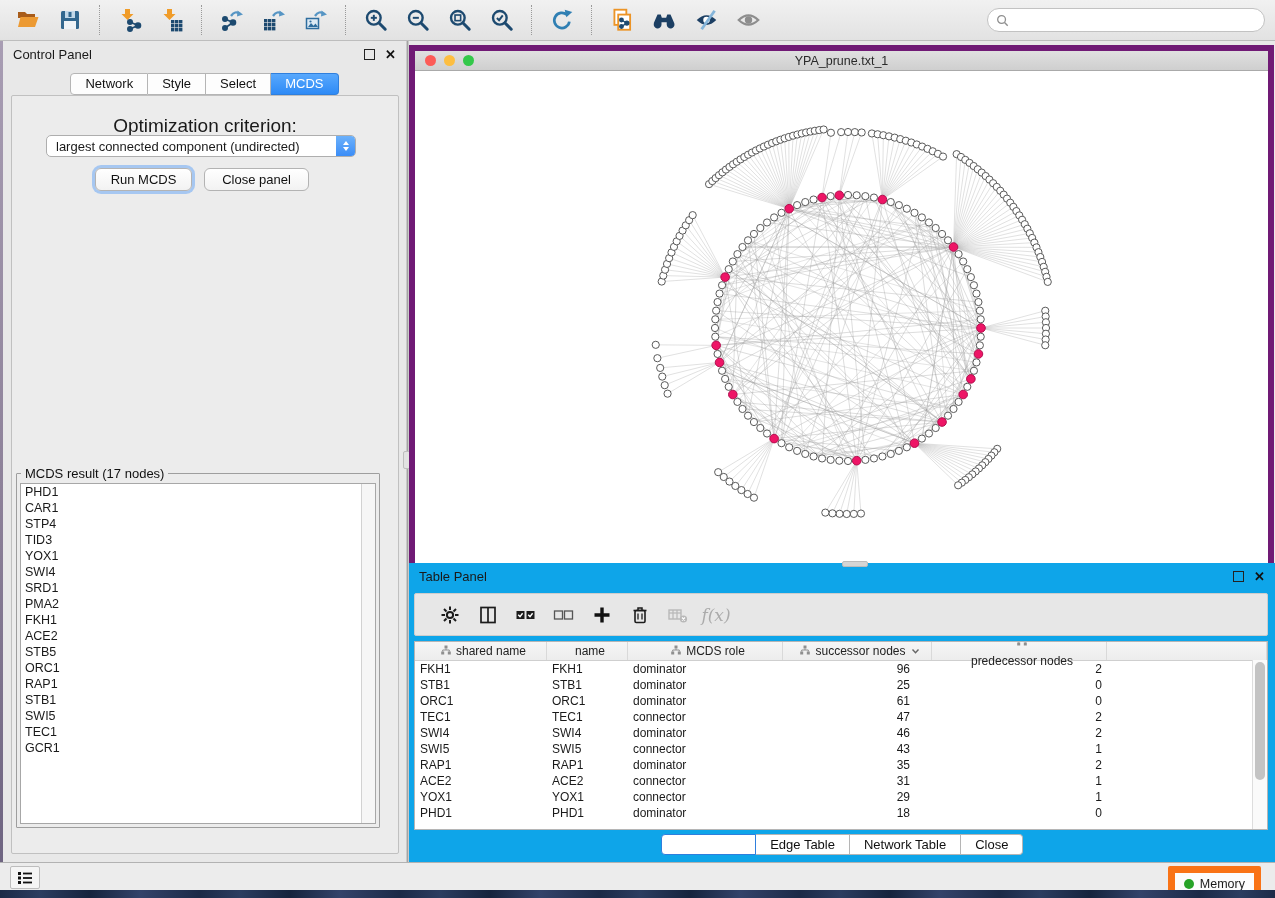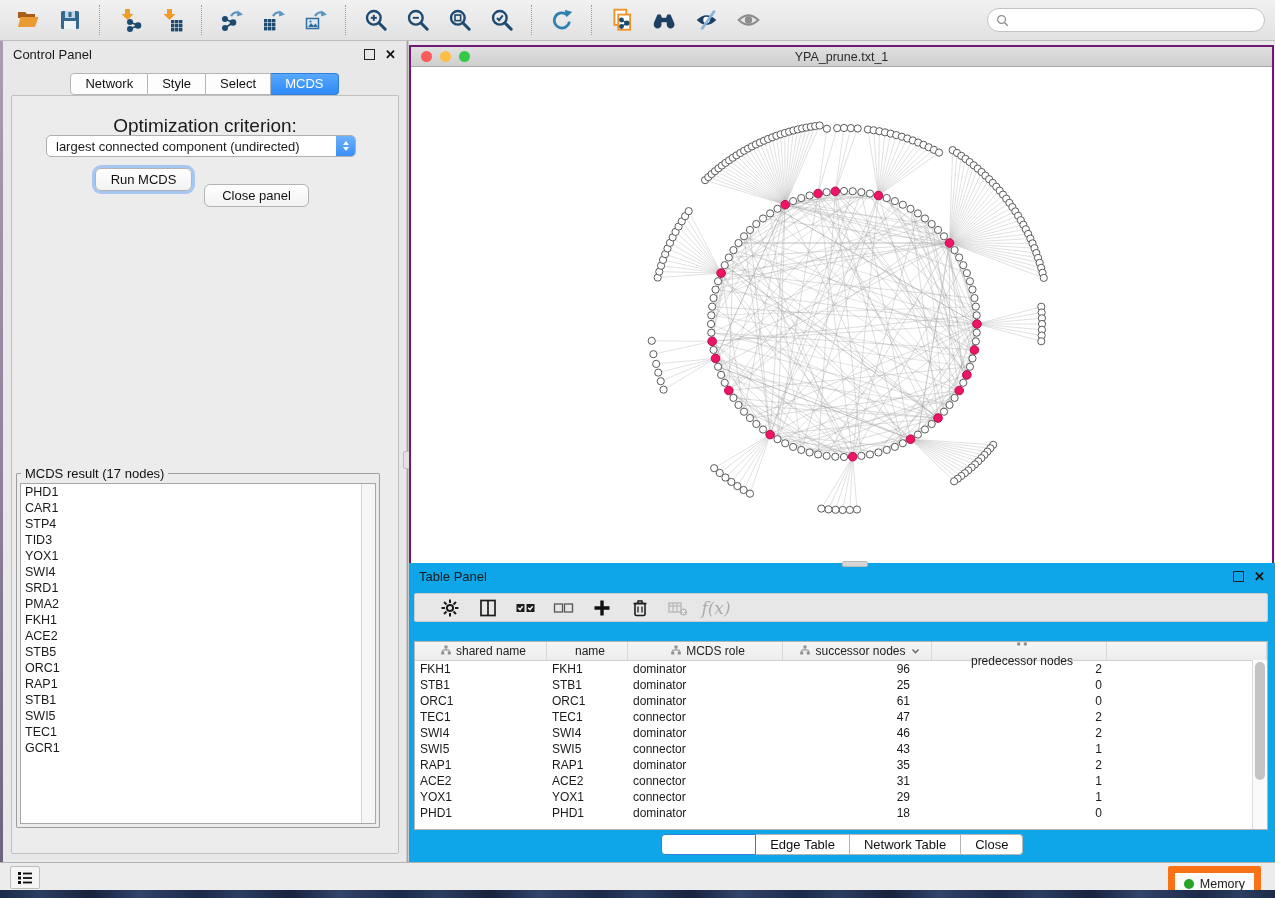--- a/index.html
+++ b/index.html
@@ -41,46 +41,46 @@
             border:1px solid #aeaeae;border-radius:5px;display:flex;align-items:center;box-sizing:border-box;}
   .dropdown .dval{flex:1;font-size:13px;padding-left:9px;white-space:nowrap;overflow:hidden;}
   .dd-step{width:19px;height:20px;background:linear-gradient(#6cb1fb,#3b8df7);border-radius:0 4px 4px 0;
            display:flex;flex-direction:column;align-items:center;justify-content:center;gap:2px;}
   .dd-step i{display:block;width:0;height:0;border-left:3.5px solid transparent;border-right:3.5px solid transparent;}
   .dd-step .up{border-bottom:4px solid #fff;}
   .dd-step .dn{border-top:4px solid #fff;}
   .btn{position:absolute;height:23px;background:linear-gradient(#ffffff,#f2f2f2);border:1px solid #b3b3b3;
        border-radius:6px;font-size:13px;font-family:"Liberation Sans",sans-serif;color:#111;}
   .btn.run{left:83px;top:72px;width:97px;box-shadow:0 0 0 3px rgba(110,170,246,.55);}
-  .btn.closep{left:192px;top:72px;width:105px;margin-top:16px;}
+  .btn.closep{left:192px;top:72px;width:105px;}
   fieldset.mcds-box{position:absolute;left:4px;top:370px;width:362px;height:360px;margin:0;padding:0;
            border:1px solid #9e9e9e;border-radius:1px;}
   fieldset.mcds-box legend{font-size:13px;padding:0 4px;margin-left:4px;color:#111;}
   .mcds-list{position:absolute;left:3px;top:2px;right:3px;bottom:3px;background:#fff;border:1px solid #a7a7a7;overflow:hidden;}
   .mcds-scroll{position:absolute;right:0;top:0;bottom:0;width:13px;background:#f6f6f6;border-left:1px solid #d2d2d2;}
   .mcds-item{font-size:12.5px;line-height:16px;padding-left:4px;}
 
   
   .vsplit{position:absolute;left:406px;top:41px;width:3px;height:821px;
           background:linear-gradient(90deg,#dcdcdc,#a3a3a3,#dcdcdc);}
   .vsplit .grip{position:absolute;left:-3px;top:410px;width:9px;height:16px;background:#e2e2e2;
                 border:1px solid #bdbdbd;border-radius:2px;}
 
   
   .right-area{position:absolute;left:409px;top:41px;width:866px;height:821px;background:#e9e9e9;}
-  .net-window{position:absolute;left:0;top:4px;width:865px;height:518px;border:2px solid #701a75;
+  .net-window{position:absolute;left:0;top:4px;width:865px;height:518px;border:6px solid #701a75;
               box-sizing:border-box;background:#7dd3fc;}
   .net-titlebar{height:19px;background:linear-gradient(#e0e0e0,#cfcfcf);border-bottom:1px solid #aaa;
                 position:relative;display:flex;align-items:center;justify-content:center;font-size:12.5px;color:#2a2a2a;}
   .tl{position:absolute;top:4px;width:11px;height:11px;border-radius:50%;}
   .net-canvas{position:relative;width:100%;height:497px;background:#fff;overflow:hidden;}
 
   
   .table-panel{position:absolute;left:0;top:522px;width:866px;height:299px;background:#0ea5e9;}
-  .tp-toolbar{position:absolute;left:5px;right:7px;top:30px;height:29px;background:#e7e7e7;
+  .tp-toolbar{position:absolute;left:5px;right:7px;top:30px;height:43px;background:#e7e7e7;
               border:1px solid #cdcdcd;border-radius:2px;display:flex;align-items:center;padding-left:16px;gap:0;box-sizing:border-box;}
   .tp-ico{width:38px;height:36px;display:flex;align-items:center;justify-content:center;}
   .fx{font-family:"DejaVu Serif",serif;font-style:italic;font-size:17px;color:#ababab;}
   .grid-table{position:absolute;left:5px;right:7px;top:78px;height:189px;background:#fff;
               border:1px solid #b5b5b5;box-sizing:border-box;overflow:hidden;}
   .thead{display:flex;height:18px;background:linear-gradient(#f6f6f6,#ededed);border-bottom:1px solid #cfcfcf;}
   .th{display:flex;align-items:center;gap:5px;font-size:12px;color:#222;box-sizing:border-box;
       border-right:1px solid #d9d9d9;padding-left:6px;justify-content:center;position:relative;}
   .th .lbl{white-space:nowrap;}
   .trow{display:flex;height:16px;align-items:center;}

